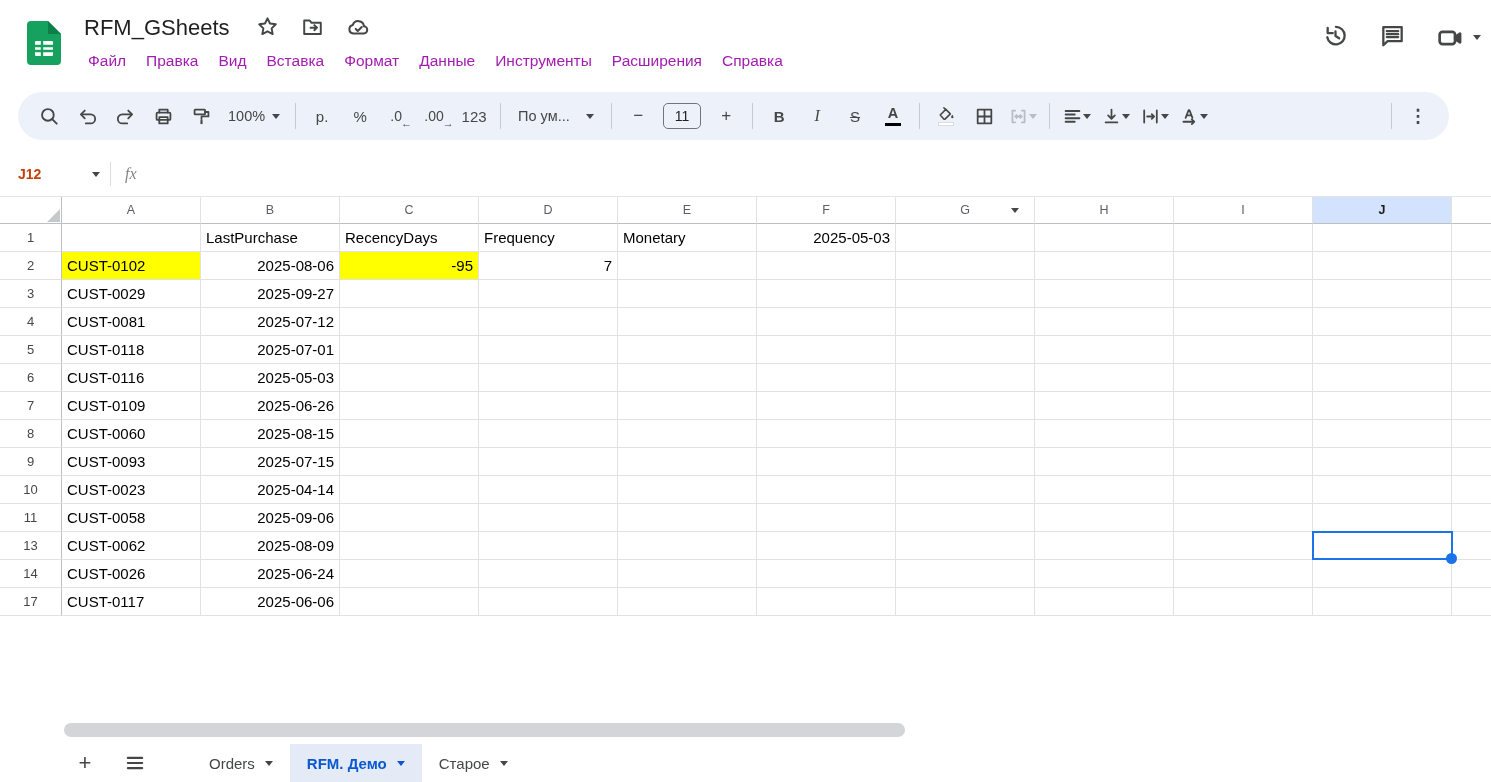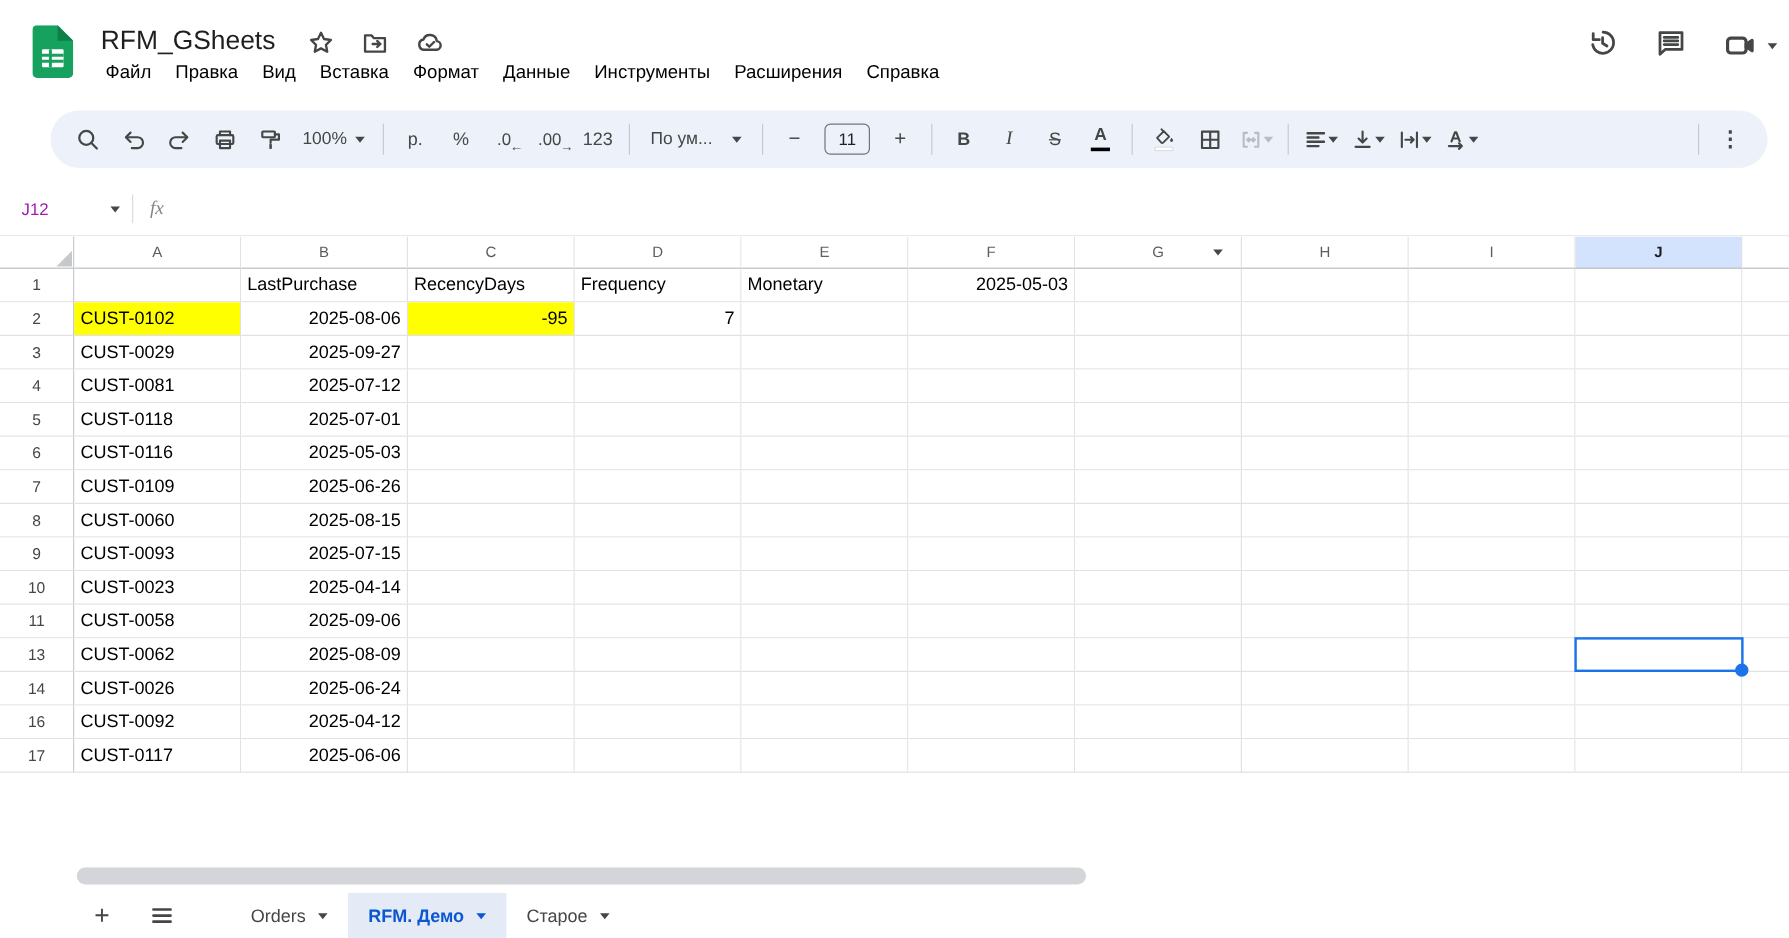--- a/index.html
+++ b/index.html
@@ -9,30 +9,30 @@
     background:#fff; font-family:"Liberation Sans", sans-serif; color:#202124;
   }
   svg.ic { stroke:#444746; fill:none; stroke-width:1.7; stroke-linecap:round; stroke-linejoin:round; }
   .cr { width:0; height:0; border-left:4.5px solid transparent; border-right:4.5px solid transparent; border-top:5px solid #444746; display:inline-block; }
   .cr.blue { border-top-color:#0b57d0; }
   .cr.dis  { border-top-color:#b9bdc3; }
 
   
   .topbar { position:absolute; left:0; top:0; width:100%; height:88px; background:#fff; }
   .logo { position:absolute; left:27px; top:21px; }
-  .title-row { position:absolute; left:84px; top:15px; height:32px; display:flex; align-items:flex-end; }
+  .title-row { position:absolute; left:84px; top:15px; height:32px; display:flex; align-items:flex-start; }
   .doc-title { font-size:22px; color:#1f1f1f; margin-right:26px; }
   .title-ic { margin-right:22px; display:flex; align-items:center; }
   .menu-bar { position:absolute; left:78px; top:48px; display:flex; }
-  .menu-item { padding:4px 10px; font-size:15.5px; color:#000000; border-radius:6px; cursor:default; }
+  .menu-item { padding:4px 10px; font-size:15.5px; color:#a21caf; border-radius:6px; cursor:default; }
   .top-icons { position:absolute; right:10px; top:22px; display:flex; align-items:center; gap:30px; }
   .meet-wrap { display:flex; align-items:center; gap:9px; }
 
   
-  .toolbar { position:absolute; left:42px; top:92px; width:1431px; height:48px; background:#edf2fa;
+  .toolbar { position:absolute; left:18px; top:92px; width:1431px; height:48px; background:#edf2fa;
              border-radius:24px; display:flex; align-items:center; padding:0 12px; }
   .tb { height:34px; min-width:34px; padding:0 3px; margin:0 2px; border-radius:6px; display:flex; align-items:center;
         justify-content:center; color:#444746; font-size:14.5px; }
   .tb.txt { font-size:15px; }
   .tb-sep { width:1px; height:26px; background:#c6cad1; margin:0 7px; flex:none; }
   .zoom-btn { font-size:14.5px; gap:7px; padding:0 6px; }
   .font-btn { width:92px; justify-content:space-between; padding:0 8px; }
   .size-box { width:38px; height:26px; border:1px solid #70757a; border-radius:5px; text-align:center;
               font-size:14px; line-height:24px; color:#202124; margin:0 6px; }
   .fmt-b { font-weight:700; font-size:15px; }
@@ -43,21 +43,21 @@
   .color-a .bar { width:16px; height:3.5px; background:#000; margin-top:2px; }
   .fill-wrap { display:flex; flex-direction:column; align-items:center; line-height:1; }
   .fill-wrap .bar { width:16px; height:3.5px; background:#fff; border:0.5px solid #dadce0; margin-top:1px; }
   .dec { position:relative; font-size:14px; padding-right:4px; }
   .dec small { position:absolute; right:-6px; bottom:-5px; font-size:11px; }
   .spacer { flex:1; }
 
   
   .formula-bar { position:absolute; left:0; top:152px; width:100%; height:45px; display:flex; align-items:center;
                  border-bottom:1px solid #e3e5e8; background:#fff; }
-  .name-box { width:100px; padding-left:18px; font-size:14px; color:#a21caf; display:flex; align-items:center; justify-content:space-between; }
+  .name-box { width:100px; padding-left:18px; font-size:14px; color:#c2410c; display:flex; align-items:center; justify-content:space-between;font-weight:bold; }
   .fb-sep { width:1px; height:24px; background:#dadce0; margin:0 14px 0 10px; }
   .fx { font-family:"Liberation Serif", serif; font-style:italic; font-size:16px; color:#80868b; margin-right:14px; }
   .formula-input { flex:1; font-size:14px; color:#202124; }
 
   
   .grid { position:absolute; left:0; top:197px; width:1491px; height:547px; background:#fff; overflow:hidden; }
   .col-hdrs { display:flex; height:27px; }
   .corner { width:62px; flex:none; position:relative; background:#fff; border-right:1px solid #bcbfc3; border-bottom:1px solid #bcbfc3; }
   .corner:after { content:""; position:absolute; right:1px; bottom:1px; width:0; height:0;
                   border-bottom:13px solid #c6c9cc; border-left:13px solid transparent; }
@@ -477,34 +477,20 @@
         <div class="cell"></div>
         <div class="cell"></div>
         <div class="cell"></div>
         <div class="cell"></div>
         <div class="cell"></div>
         <div class="cell"></div>
         <div class="cell"></div>
         <div class="cell last"></div>
       </div>
       <div class="grow">
-        <div class="rn">16</div>
-        <div class="cell">CUST-0092</div>
-        <div class="cell r">2025-04-12</div>
-        <div class="cell"></div>
-        <div class="cell"></div>
-        <div class="cell"></div>
-        <div class="cell"></div>
-        <div class="cell"></div>
-        <div class="cell"></div>
-        <div class="cell"></div>
-        <div class="cell"></div>
-        <div class="cell last"></div>
-      </div>
-      <div class="grow">
         <div class="rn">17</div>
         <div class="cell">CUST-0117</div>
         <div class="cell r">2025-06-06</div>
         <div class="cell"></div>
         <div class="cell"></div>
         <div class="cell"></div>
         <div class="cell"></div>
         <div class="cell"></div>
         <div class="cell"></div>
         <div class="cell"></div>

